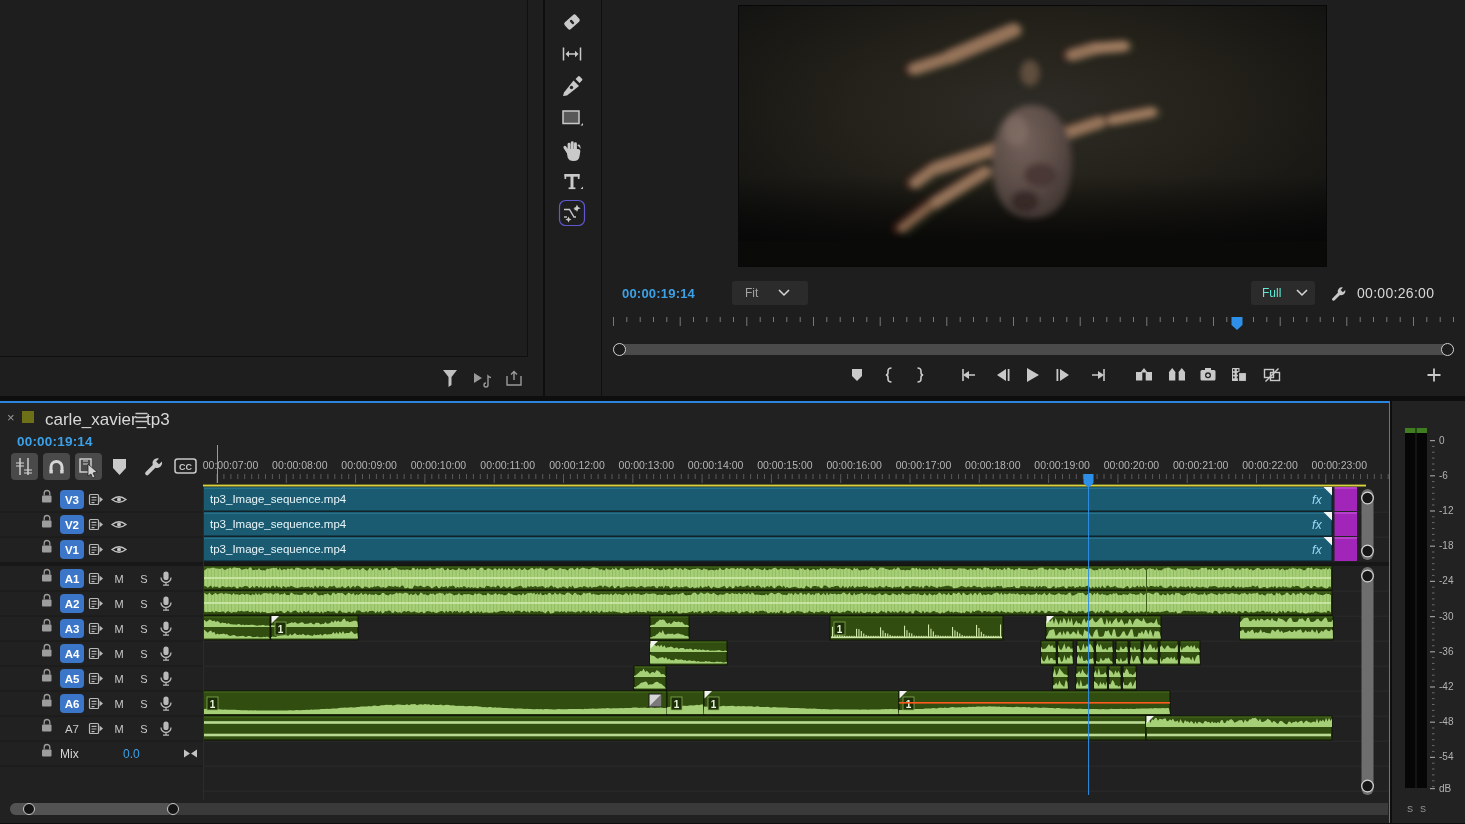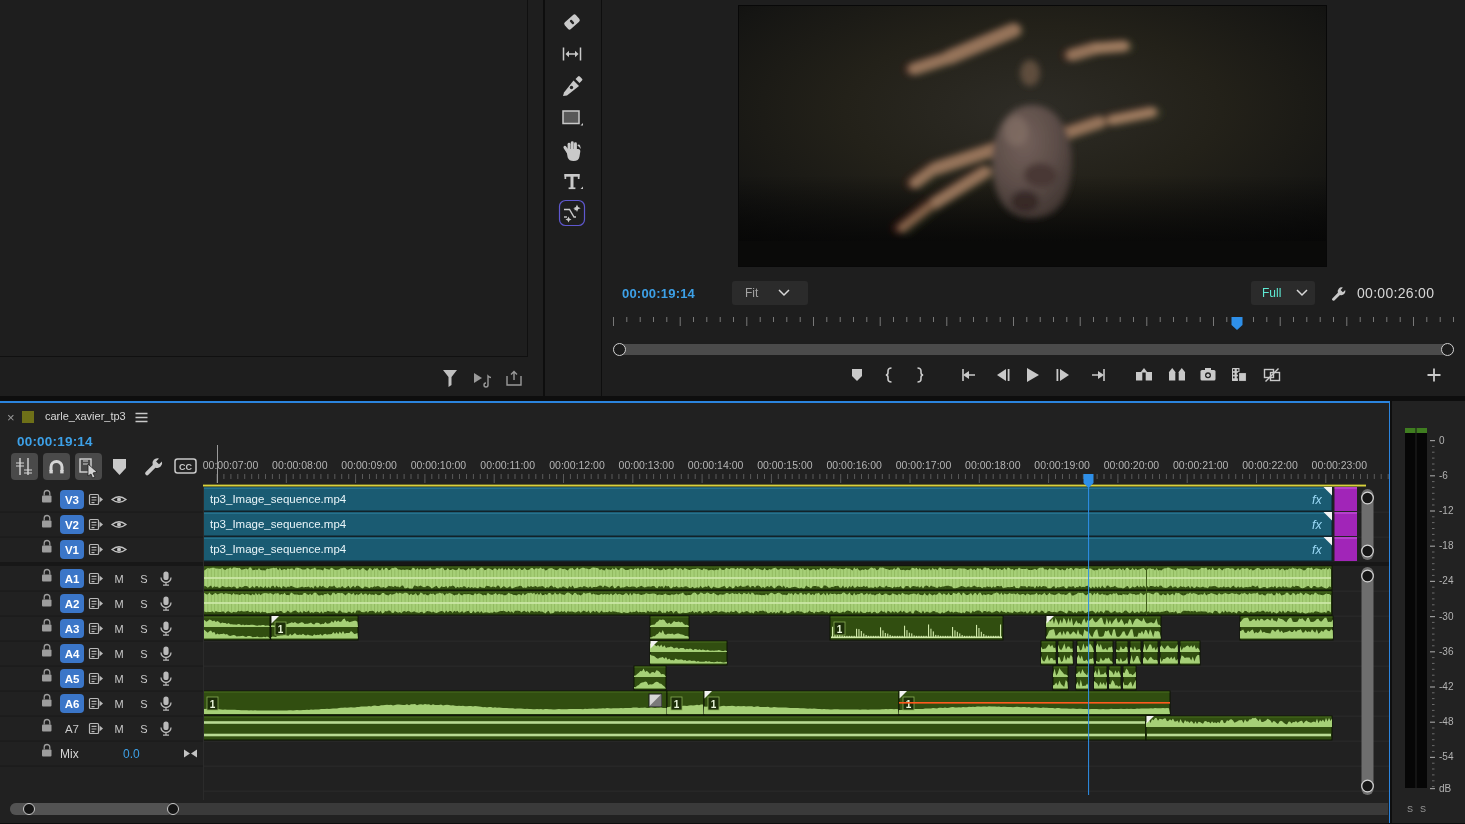--- a/index.html
+++ b/index.html
@@ -325,21 +325,21 @@
         </g>
         <g transform="translate(1434,375)">
           <path d="M0 -6.5 v13 M-6.5 0 h13" stroke="#c9c9c9" stroke-width="1.8"></path>
         </g>
       </svg>
 </div>
 
 <div class="abs" style="left:0;top:401px;width:1390px;height:422px;background:#212121;border-top:2px solid #2b84de;border-right:1px solid #2b84de">
   <div class="abs" style="left:7px;top:7px;color:#9a9a9a;font-size:13px">×</div>
   <div class="abs" style="left:22px;top:8px;width:12px;height:12px;background:#6e7018"></div>
-  <div class="abs" style="left:45px;top:7px;color:#d8d8d8;font-size:11px">carle_xavier_tp3</div>
+  <div class="abs" style="left:45px;top:7px;color:#d8d8d8;font-size:17px">carle_xavier_tp3</div>
   <svg class="abs" style="left:135px;top:9px" width="13" height="11">
         <g stroke="#c9c9c9" stroke-width="1.4">
           <path d="M0.5 1.5 h12 M0.5 5.5 h12 M0.5 9.5 h12"></path>
         </g>
       </svg>
 </div>
 <div class="abs" style="left:17px;top:434px;font-size:13.5px;color:#3da1e8;font-weight:bold;letter-spacing:0.2px">00:00:19:14</div>
 <svg style="position:absolute;left:0;top:450px" width="203" height="34" viewBox="0 450 203 34" font-family="Liberation Sans, sans-serif">
       <rect x="11" y="453" width="27" height="27" rx="4" fill="#4a4a4a"></rect>
       <rect x="43" y="453" width="27" height="27" rx="4" fill="#4a4a4a"></rect>

